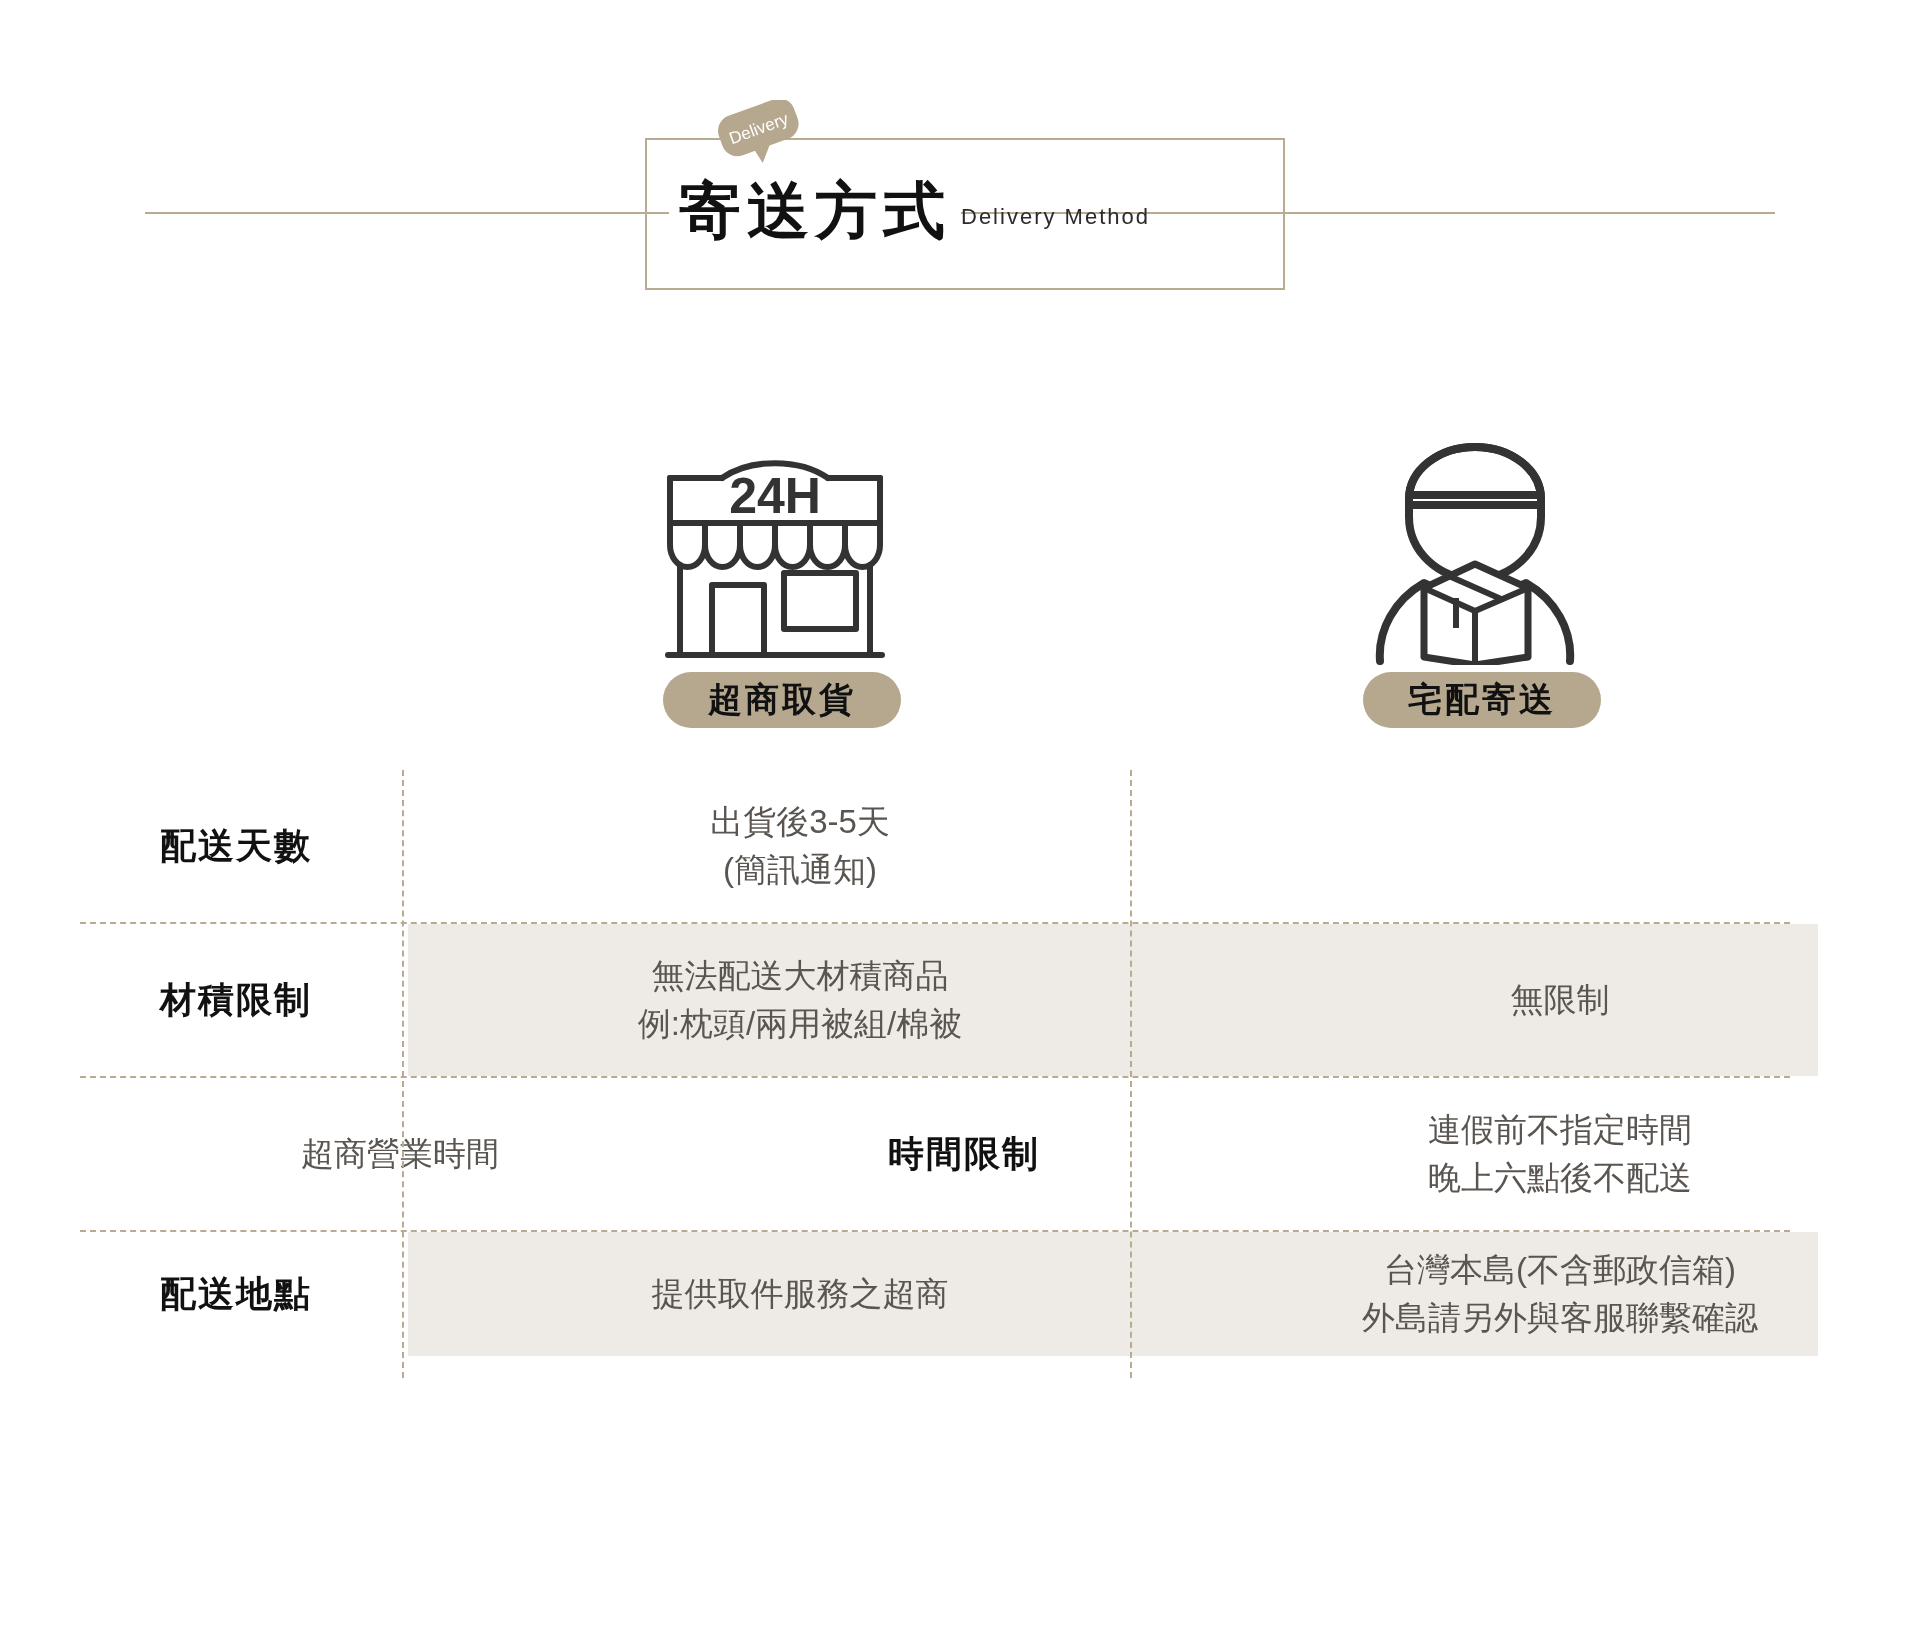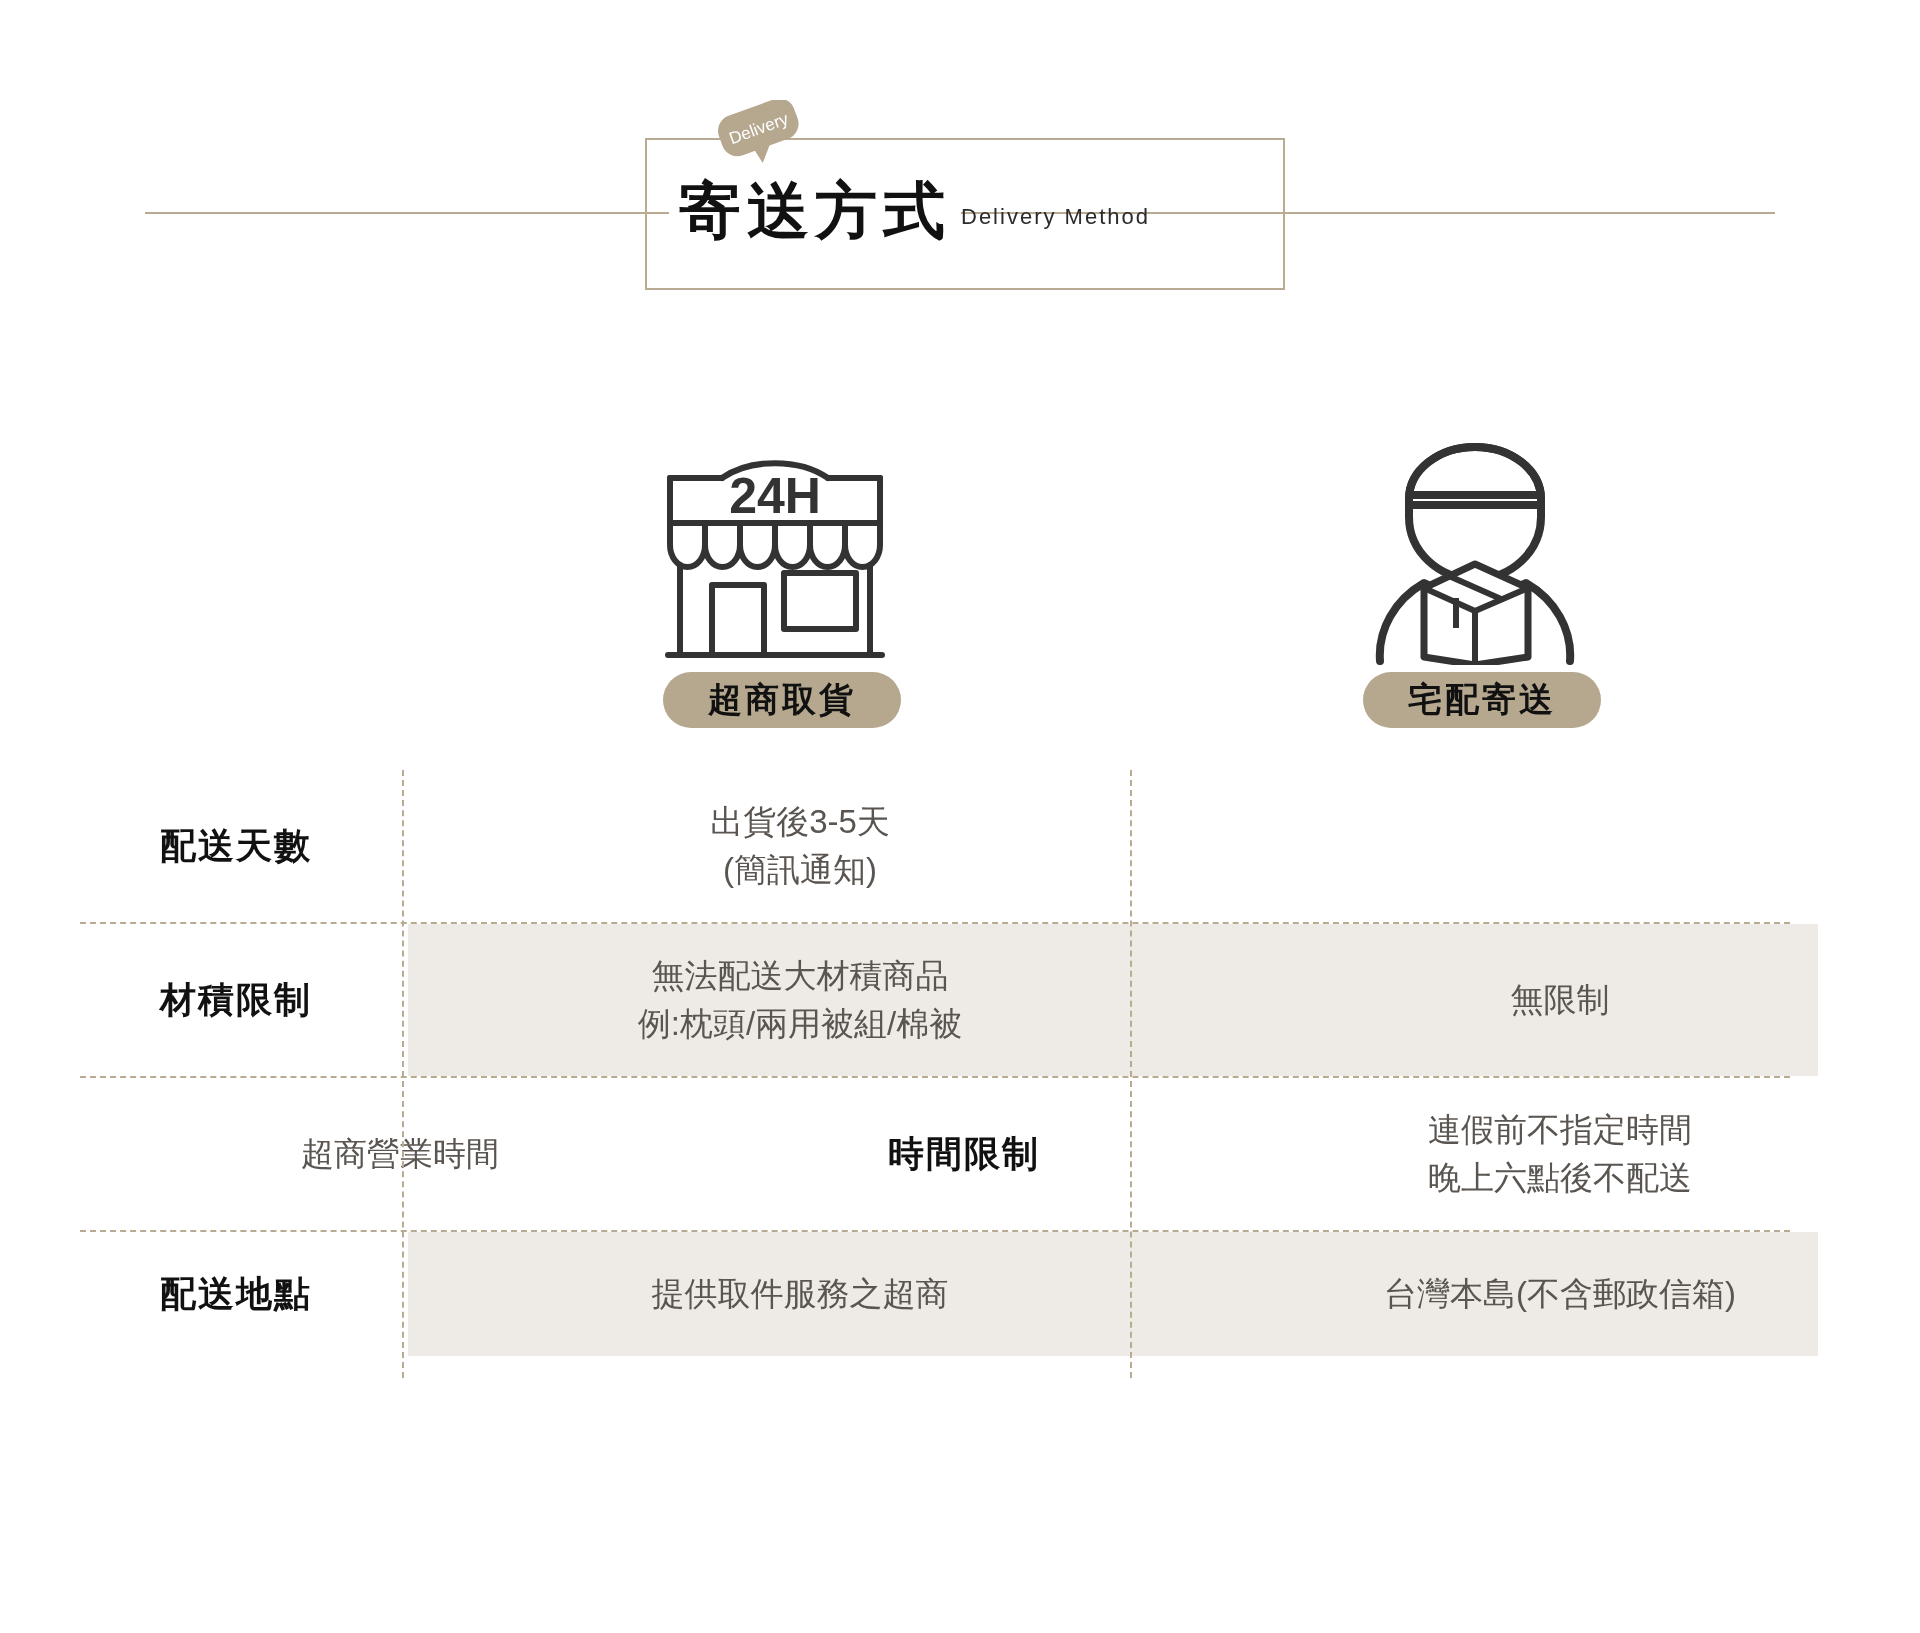--- a/index.html
+++ b/index.html
@@ -347,19 +347,20 @@
       <div class="shade"></div>
       <div class="cell label">配送地點</div>
       <div class="cell val c1">
         <div>
           <span class="line nowrap">提供取件服務之超商</span>
         </div>
       </div>
       <div class="cell val c2">
         <div>
           <span class="line nowrap">台灣本島(不含郵政信箱)</span>
+          <span class="line nowrap">外島請另外與客服聯繫確認</span>
         </div>
       </div>
     </div>
 
   </div>
 
 </div>
 
 </body></html>

